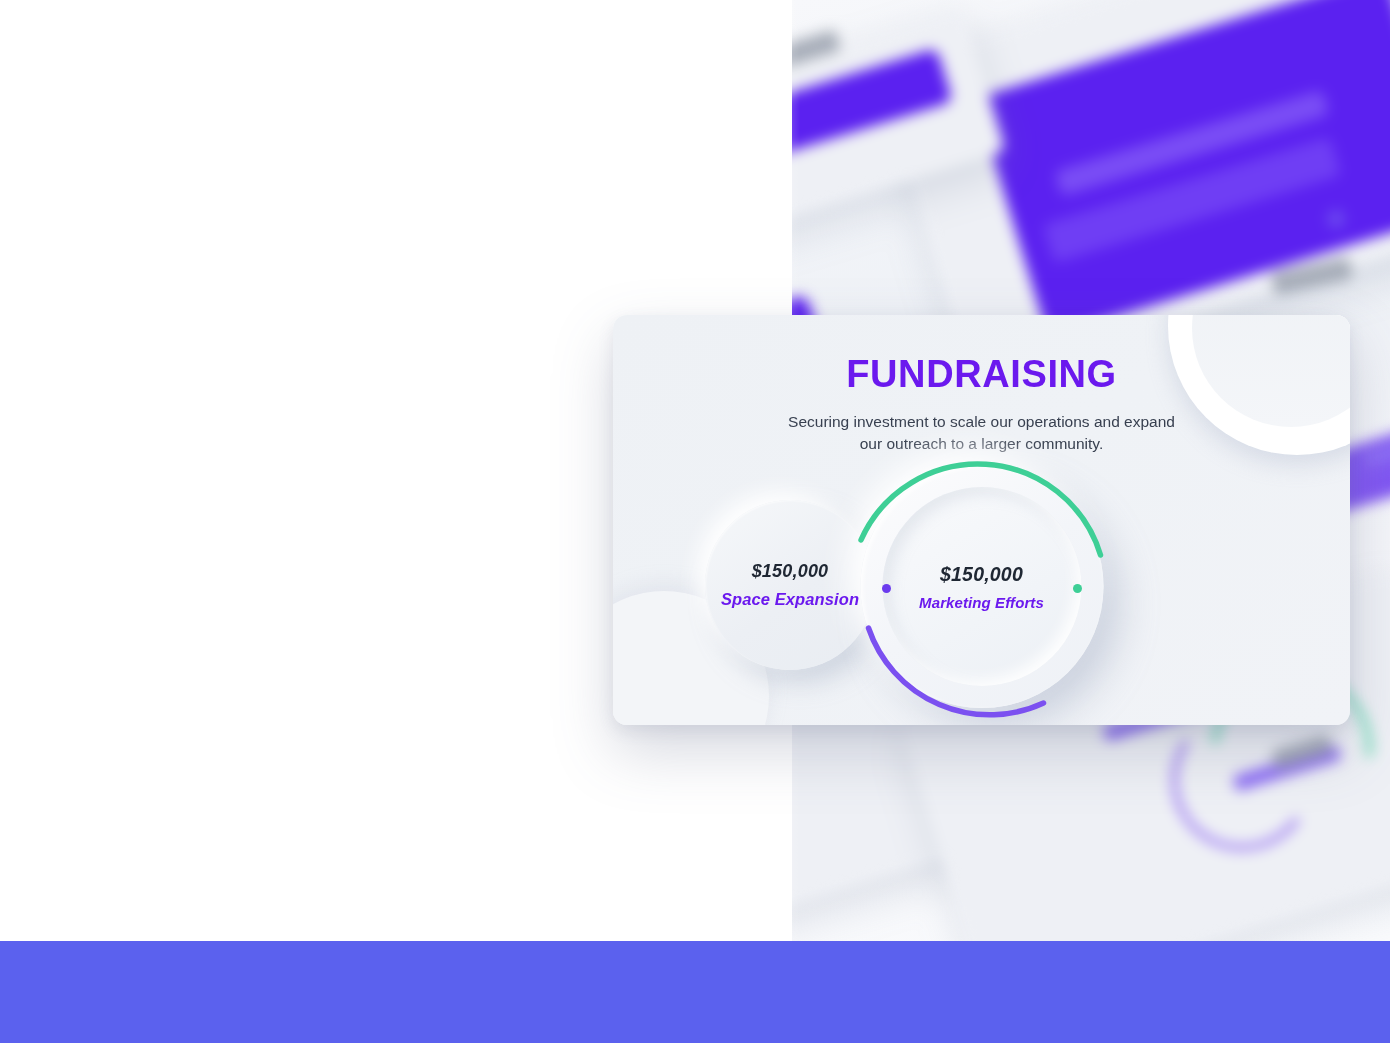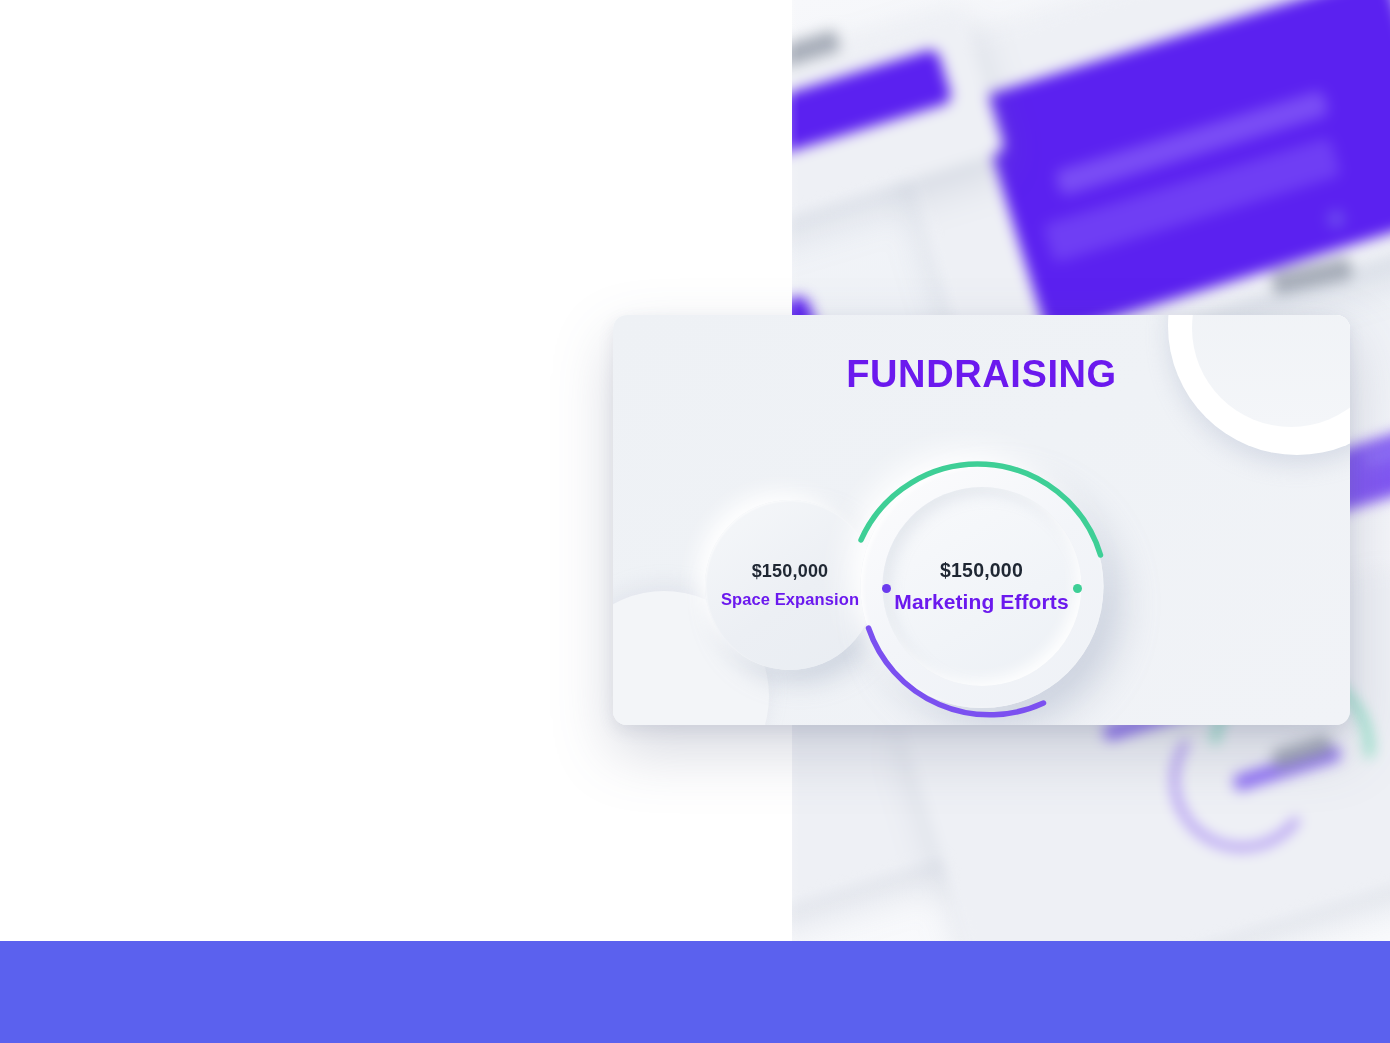--- a/index.html
+++ b/index.html
@@ -241,20 +241,21 @@
     z-index: 3;
   }
 
   
   .circles {
     position: absolute;
     left: 0; right: 0;
     top: 150px;
     height: 250px;
     z-index: 3;
+    font-style: italic;
   }
   .bubble {
     position: absolute;
     border-radius: 50%;
     background: linear-gradient(145deg, #f6f8fa 0%, #eceff4 55%, #e9edf2 100%);
     box-shadow:
       -9px -9px 20px rgba(255,255,255,0.95),
       10px 12px 26px rgba(150,162,186,0.38),
       inset 1px 1px 2px rgba(255,255,255,0.6);
     display: flex;
@@ -297,21 +298,21 @@
   .label {
     position: relative;
     z-index: 4;
     margin-top: 8px;
     font-size: 16.5px;
     font-weight: 700;
     color: #6B19EE;
     letter-spacing: 0.1px;
     white-space: nowrap;
   }
-  .bubble.center .label { font-size: 21px; }
+  .bubble.center .label { font-size: 15px; }
 
   
   .arc-wrap {
     position: absolute;
     left: 50%;
     transform: translateX(-50%);
     top: -13px;
     width: 269px;
     height: 269px;
     pointer-events: none;
@@ -378,20 +379,21 @@
       <div class="lbar" style="left:690px; top:560px; width:90px; height:15px; transform:rotate(-17deg);"></div>
     </div>
   </div>
 
   <div class="card">
     <div class="card-deco-ring"></div>
     <div class="card-deco-ring2"></div>
     <div class="card-deco-blob"></div>
 
     <div class="card-title">FUNDRAISING</div>
+    <div class="card-sub">Securing investment to scale our operations and expand our outreach to a larger community.</div>
 
     <div class="circles">
 
       <div class="bubble side left">
         <div class="amount">$150,000</div>
         <div class="label">Space Expansion</div>
       </div>
 
       <div class="bubble center">
         <div class="inner"></div>

